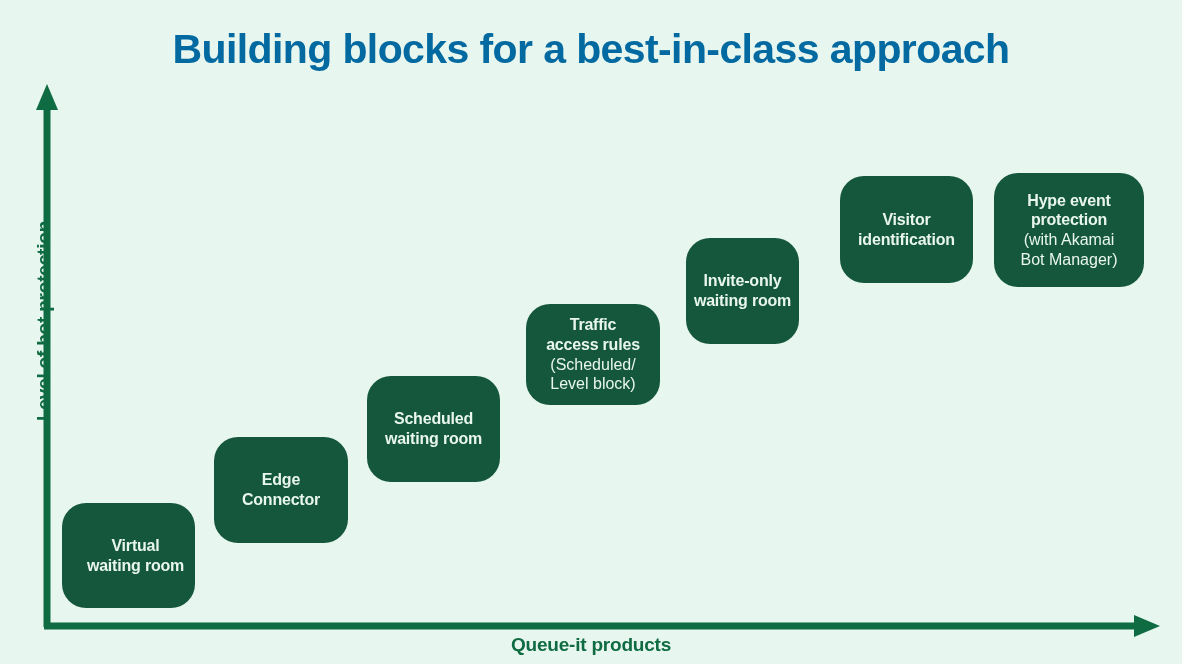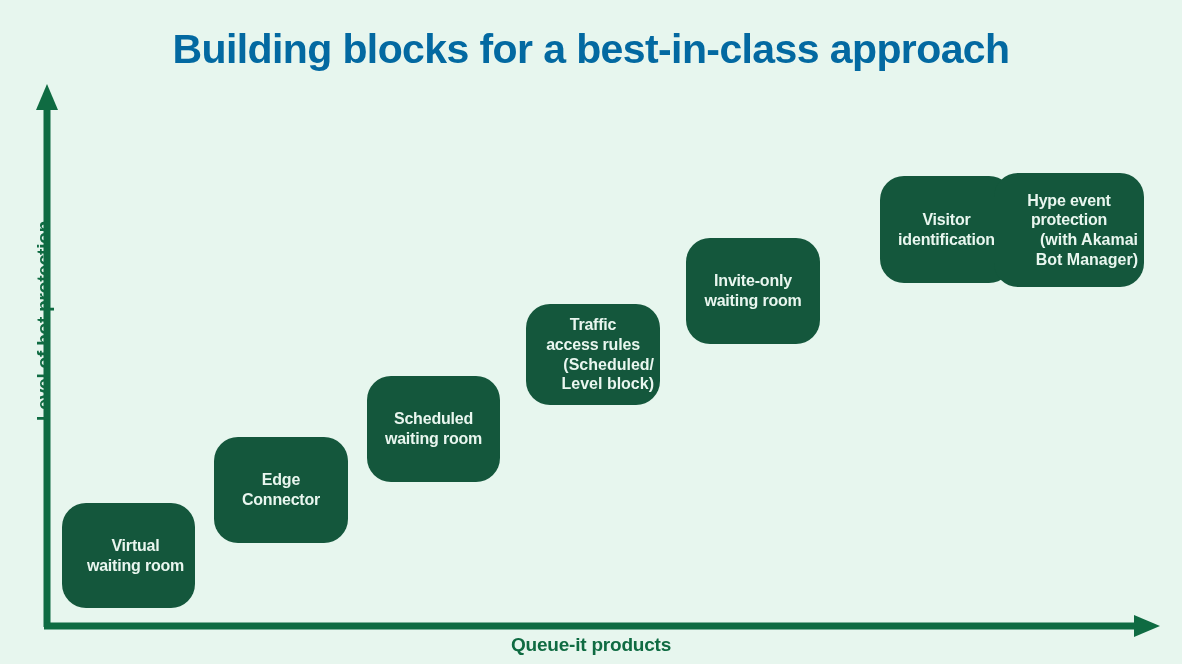--- a/index.html
+++ b/index.html
@@ -88,23 +88,22 @@
     width: 100%;
     font-size: 16px;
     line-height: 1.23;
     letter-spacing: -0.2px;
     white-space: nowrap;
   }
   .step-line.bold {
     font-weight: 700;
   }
   .step-line.regular {
-    font-weight: 700;
+    font-weight: 400;
     letter-spacing: 0px;
-    text-align: right;
   }
 </style>
 </head>
 <body style="background: rgb(231, 246, 238);">
 
 <div id="stage">
 
   <div class="chart-title" style="color: #0369a1;">Building blocks for a best-in-class approach</div>
 
   <svg class="axis-svg" viewBox="0 0 1182 664" xmlns="http://www.w3.org/2000/svg">
@@ -134,25 +133,25 @@
       <div class="step-box" style="left: 367px; top: 376px; width: 133px; height: 106px; background: rgb(20, 87, 60); color: rgb(233, 246, 239);">
         <span class="step-line bold">Scheduled</span>
         <span class="step-line bold">waiting room</span>
       </div>
       <div class="step-box" style="left: 526px; top: 304px; width: 134px; height: 101px; background: rgb(20, 87, 60); color: rgb(233, 246, 239);">
         <span class="step-line bold">Traffic</span>
         <span class="step-line bold">access rules</span>
         <span class="step-line regular">(Scheduled/</span>
         <span class="step-line regular">Level block)</span>
       </div>
-      <div class="step-box" style="left: 686px; top: 238px; width: 134px; height: 106px; background: rgb(20, 87, 60); color: rgb(233, 246, 239);">
+      <div class="step-box" style="left: 686px; top: 238px; width: 113px; height: 106px; background: rgb(20, 87, 60); color: rgb(233, 246, 239);">
         <span class="step-line bold">Invite-only</span>
         <span class="step-line bold">waiting room</span>
       </div>
-      <div class="step-box" style="left: 840px; top: 176px; width: 133px; height: 107px; background: rgb(20, 87, 60); color: rgb(233, 246, 239); margin-left: 40px;">
+      <div class="step-box" style="left: 840px; top: 176px; width: 133px; height: 107px; background: rgb(20, 87, 60); color: rgb(233, 246, 239);">
         <span class="step-line bold">Visitor</span>
         <span class="step-line bold">identification</span>
       </div>
       <div class="step-box" style="left: 994px; top: 173px; width: 150px; height: 114px; background: rgb(20, 87, 60); color: rgb(233, 246, 239);">
         <span class="step-line bold">Hype event</span>
         <span class="step-line bold">protection</span>
         <span class="step-line regular">(with Akamai</span>
         <span class="step-line regular">Bot Manager)</span>
       </div>
     </div>

